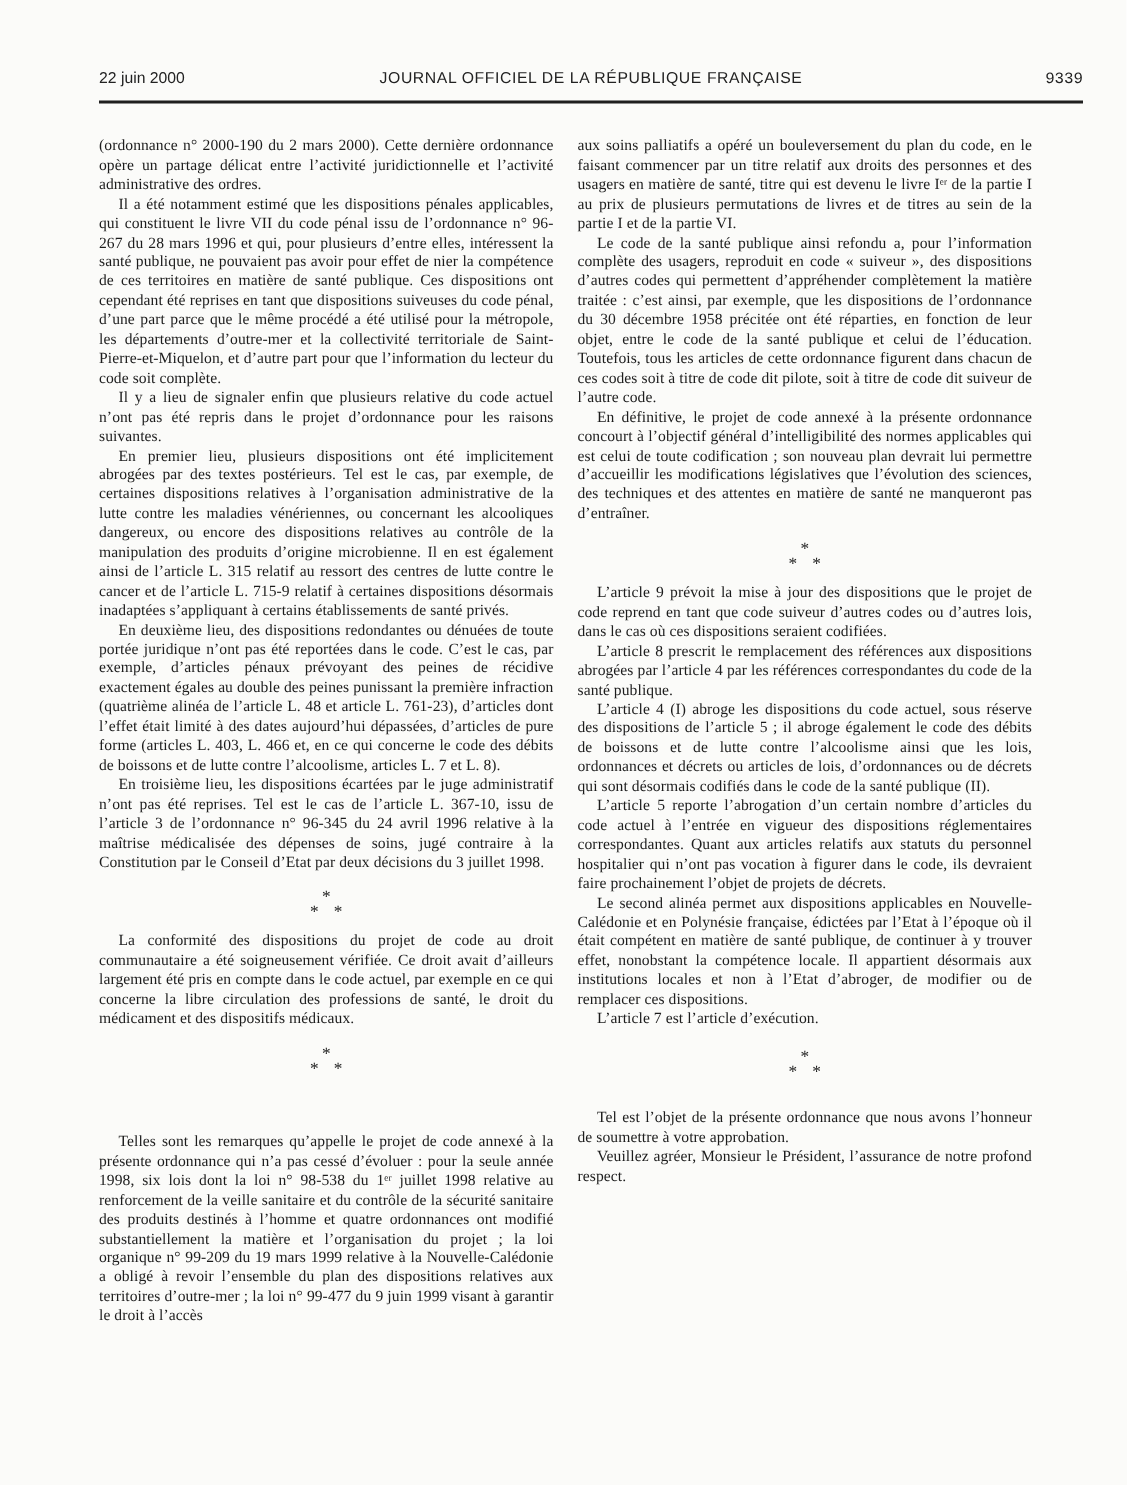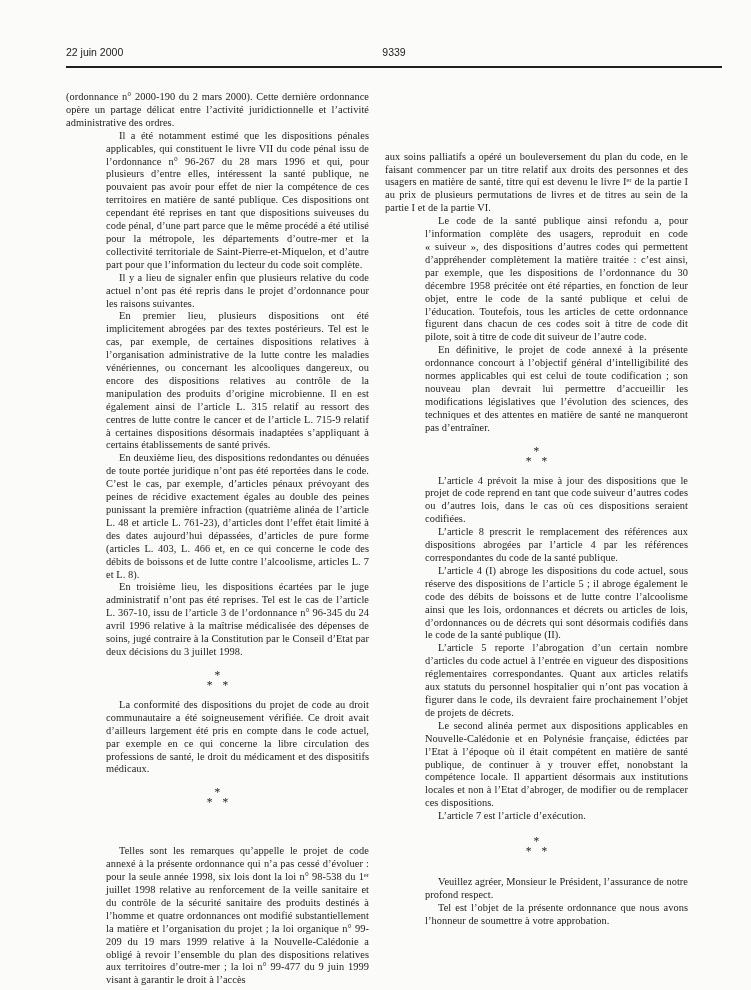--- a/index.html
+++ b/index.html
@@ -17,60 +17,61 @@
     display: grid;
     grid-template-columns: 1fr auto 1fr;
     align-items: baseline;
     font-family: "Liberation Sans", "DejaVu Sans", sans-serif;
     font-size: 10.5px;
     line-height: 12px;
     color: #222;
   }
   .hdr-date { justify-self: start; }
   .hdr-title { justify-self: center; letter-spacing: 0.4px; }
-  .hdr-page { justify-self: end; }
+  .hdr-page { justify-self: end; font-family: Liberation Mono, monospace; }
   .header-rule {
     height: 2px;
     background: #1f1f1f;
     margin-top: 8px;
     margin-bottom: 23px;
   }
-  .columns { display: flex; align-items: center; }
+  .columns { display: flex; align-items: flex-start; }
   .col {
     width: 303px;
     font-size: 10.4px;
     line-height: 12.9px;
     text-align: justify;
     letter-spacing: 0.05px;
   }
   .col-divider {
     width: 1px;
     background: #4a4a4a;
     margin: 1px 7px 6px 8px;
     flex: none;
   }
   .para { margin: 0; }
-  .para.indent { text-indent: 13px; margin-left: 40px; }
+  .para.indent { text-indent: 13px; }
   .asterism {
     text-align: center;
     font-size: 11.5px;
     line-height: 10px;
     margin: 11px 0 9px 0;
     color: #1c1c1c;
   }
   .asterism .asterism-row { word-spacing: 7px; }
   .asterism.gap-lg { margin-bottom: 38px; }
   .asterism.roomy { margin: 13px 0 20px 0; }
 </style>
 </head>
 <body>
 
 <div class="page">
   <header class="page-header">
     <span class="hdr-date">22 juin 2000</span>
+    <span class="hdr-title">JOURNAL OFFICIEL DE LA RÉPUBLIQUE FRANÇAISE</span>
     <span class="hdr-page">9339</span>
   </header>
   <div class="header-rule"></div>
   <main class="columns">
     <section class="col" id="col-left">
         <p class="para">(ordonnance n° 2000-190 du 2 mars 2000). Cette dernière ordonnance opère un partage délicat entre l’activité juridictionnelle et l’activité administrative des ordres.</p>
         <p class="para indent">Il a été notamment estimé que les dispositions pénales applicables, qui constituent le livre VII du code pénal issu de l’ordonnance n° 96-267 du 28 mars 1996 et qui, pour plusieurs d’entre elles, intéressent la santé publique, ne pouvaient pas avoir pour effet de nier la compétence de ces territoires en matière de santé publique. Ces dispositions ont cependant été reprises en tant que dispositions suiveuses du code pénal, d’une part parce que le même procédé a été utilisé pour la métropole, les départements d’outre-mer et la collectivité territoriale de Saint-Pierre-et-Miquelon, et d’autre part pour que l’information du lecteur du code soit complète.</p>
         <p class="para indent">Il y a lieu de signaler enfin que plusieurs relative du code actuel n’ont pas été repris dans le projet d’ordonnance pour les raisons suivantes.</p>
         <p class="para indent">En premier lieu, plusieurs dispositions ont été implicitement abrogées par des textes postérieurs. Tel est le cas, par exemple, de certaines dispositions relatives à l’organisation administrative de la lutte contre les maladies vénériennes, ou concernant les alcooliques dangereux, ou encore des dispositions relatives au contrôle de la manipulation des produits d’origine microbienne. Il en est également ainsi de l’article L. 315 relatif au ressort des centres de lutte contre le cancer et de l’article L. 715-9 relatif à certaines dispositions désormais inadaptées s’appliquant à certains établissements de santé privés.</p>
         <p class="para indent">En deuxième lieu, des dispositions redondantes ou dénuées de toute portée juridique n’ont pas été reportées dans le code. C’est le cas, par exemple, d’articles pénaux prévoyant des peines de récidive exactement égales au double des peines punissant la première infraction (quatrième alinéa de l’article L. 48 et article L. 761-23), d’articles dont l’effet était limité à des dates aujourd’hui dépassées, d’articles de pure forme (articles L. 403, L. 466 et, en ce qui concerne le code des débits de boissons et de lutte contre l’alcoolisme, articles L. 7 et L. 8).</p>
@@ -88,27 +89,27 @@
       </section>
     <div class="col-divider"></div>
     <section class="col" id="col-right">
         <p class="para">aux soins palliatifs a opéré un bouleversement du plan du code, en le faisant commencer par un titre relatif aux droits des personnes et des usagers en matière de santé, titre qui est devenu le livre Iᵉʳ de la partie I au prix de plusieurs permutations de livres et de titres au sein de la partie I et de la partie VI.</p>
         <p class="para indent">Le code de la santé publique ainsi refondu a, pour l’information complète des usagers, reproduit en code «&nbsp;suiveur&nbsp;», des dispositions d’autres codes qui permettent d’appréhender complètement la matière traitée&nbsp;: c’est ainsi, par exemple, que les dispositions de l’ordonnance du 30 décembre 1958 précitée ont été réparties, en fonction de leur objet, entre le code de la santé publique et celui de l’éducation. Toutefois, tous les articles de cette ordonnance figurent dans chacun de ces codes soit à titre de code dit pilote, soit à titre de code dit suiveur de l’autre code.</p>
         <p class="para indent">En définitive, le projet de code annexé à la présente ordonnance concourt à l’objectif général d’intelligibilité des normes applicables qui est celui de toute codification&nbsp;; son nouveau plan devrait lui permettre d’accueillir les modifications législatives que l’évolution des sciences, des techniques et des attentes en matière de santé ne manqueront pas d’entraîner.</p>
         <div class="asterism">
           <div>*</div>
           <div class="asterism-row">* *</div>
         </div>
-        <p class="para indent">L’article 4 prévoit la mise à jour des dispositions que le projet de code reprend en tant que code suiveur d’autres codes ou d’autres lois, dans le cas où ces dispositions seraient codifiées.</p>
+        <p class="para indent">L’article 9 prévoit la mise à jour des dispositions que le projet de code reprend en tant que code suiveur d’autres codes ou d’autres lois, dans le cas où ces dispositions seraient codifiées.</p>
         <p class="para indent">L’article 8 prescrit le remplacement des références aux dispositions abrogées par l’article 4 par les références correspondantes du code de la santé publique.</p>
         <p class="para indent">L’article 4 (I) abroge les dispositions du code actuel, sous réserve des dispositions de l’article 5&nbsp;; il abroge également le code des débits de boissons et de lutte contre l’alcoolisme ainsi que les lois, ordonnances et décrets ou articles de lois, d’ordonnances ou de décrets qui sont désormais codifiés dans le code de la santé publique (II).</p>
         <p class="para indent">L’article 5 reporte l’abrogation d’un certain nombre d’articles du code actuel à l’entrée en vigueur des dispositions réglementaires correspondantes. Quant aux articles relatifs aux statuts du personnel hospitalier qui n’ont pas vocation à figurer dans le code, ils devraient faire prochainement l’objet de projets de décrets.</p>
         <p class="para indent">Le second alinéa permet aux dispositions applicables en Nouvelle-Calédonie et en Polynésie française, édictées par l’Etat à l’époque où il était compétent en matière de santé publique, de continuer à y trouver effet, nonobstant la compétence locale. Il appartient désormais aux institutions locales et non à l’Etat d’abroger, de modifier ou de remplacer ces dispositions.</p>
         <p class="para indent">L’article 7 est l’article d’exécution.</p>
         <div class="asterism roomy">
           <div>*</div>
           <div class="asterism-row">* *</div>
         </div>
+        <p class="para indent">Tel est l’objet de la présente ordonnance que nous avons l’honneur de soumettre à votre approbation.</p>
         <p class="para indent">Veuillez agréer, Monsieur le Président, l’assurance de notre profond respect.</p>
-        <p class="para indent">Tel est l’objet de la présente ordonnance que nous avons l’honneur de soumettre à votre approbation.</p>
       </section>
   </main>
 </div>
 
 </body></html>

